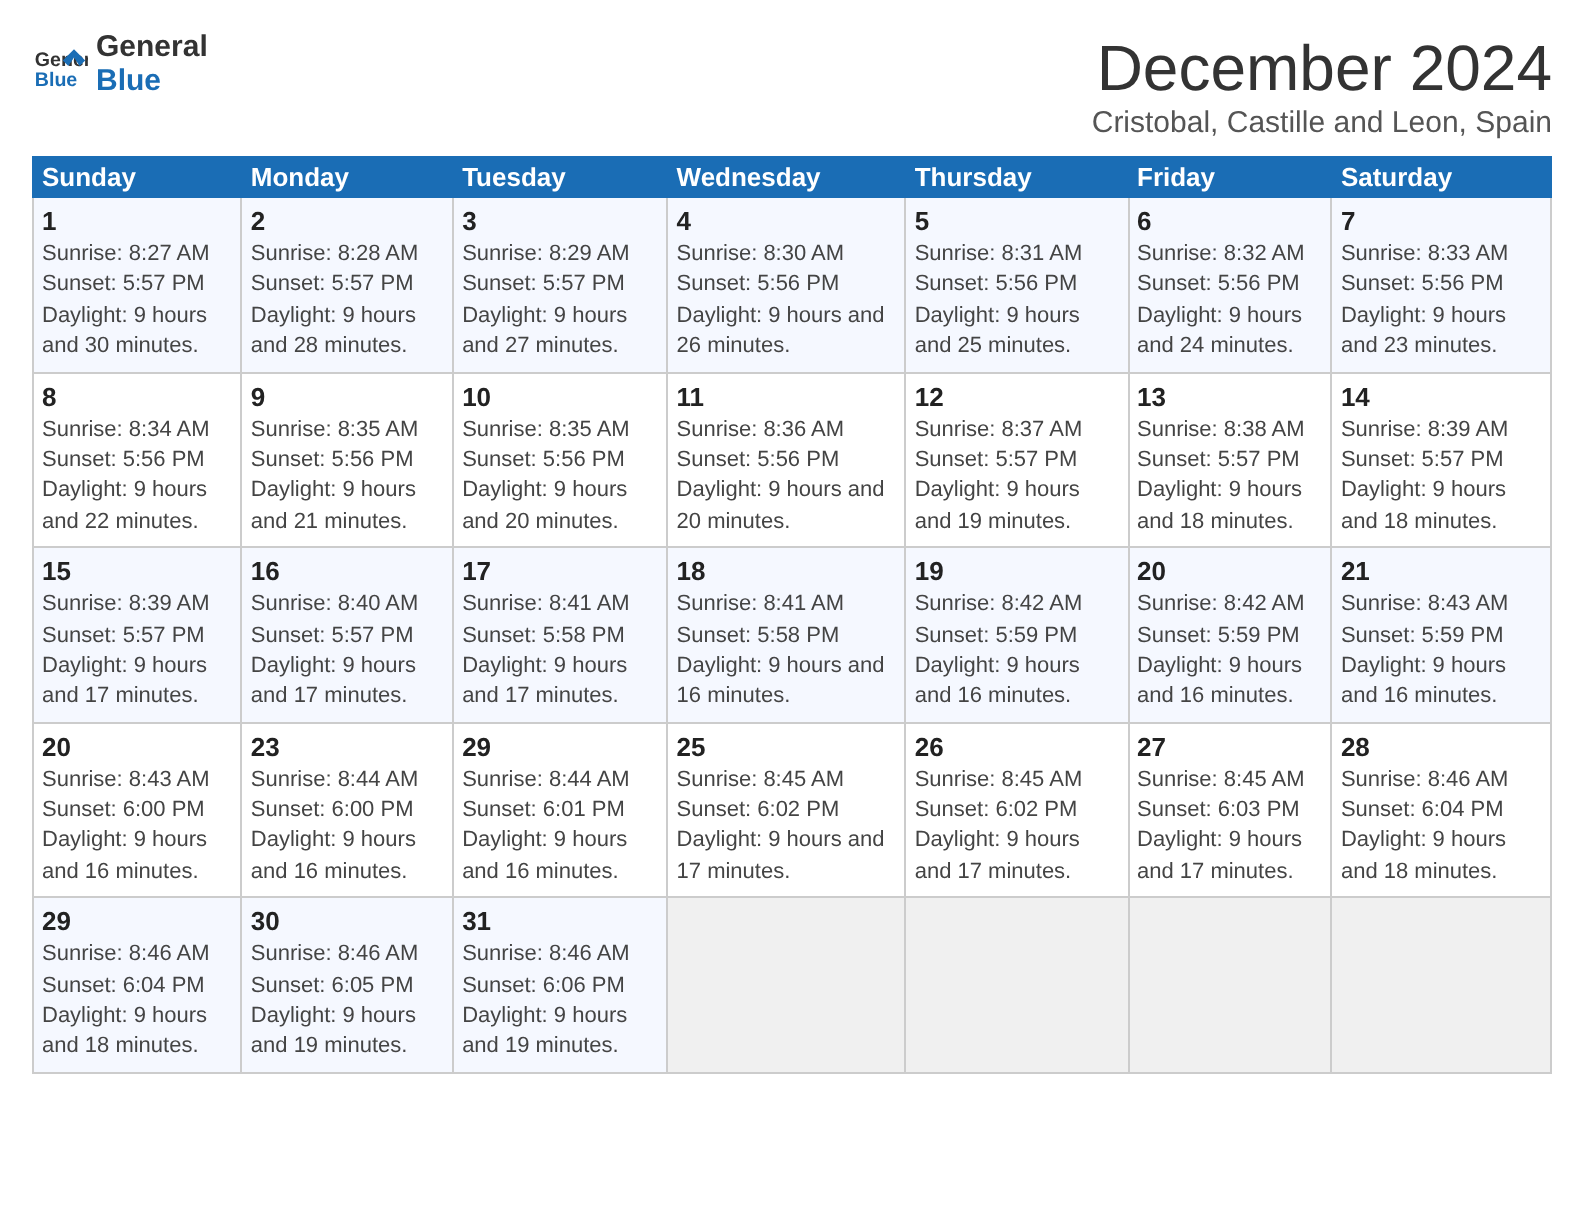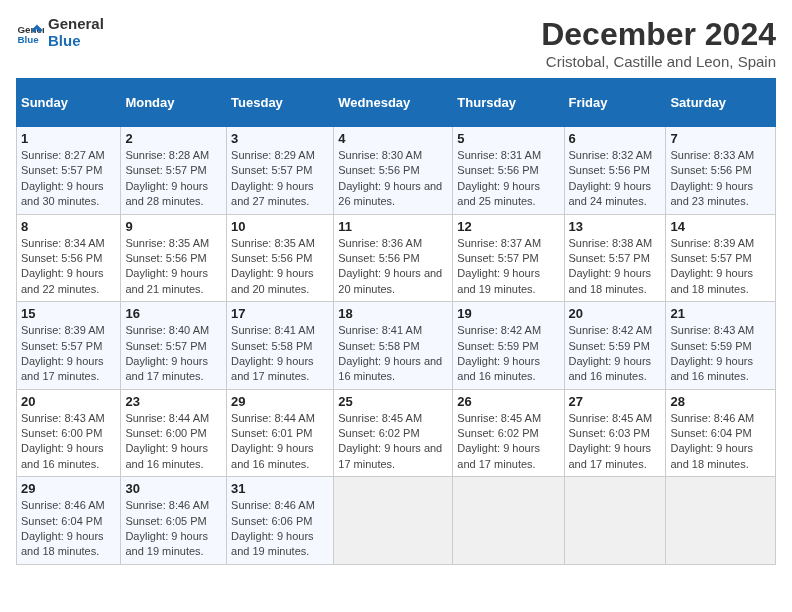--- a/index.html
+++ b/index.html
@@ -23,36 +23,36 @@
     }
     .logo-icon {
       width: 28px;
       height: 28px;
     }
     .title-area {
       text-align: right;
     }
     .main-title {
       font-size: 32px;
-      font-weight: bold;
+      font-weight: normal;
       color: #333;
     }
     .subtitle {
       font-size: 15px;
       color: #555;
     }
     table {
       width: 100%;
       border-collapse: collapse;
       font-size: 11px;
     }
     thead tr th {
       background: #1a6db5;
       color: #fff;
-      padding: 16px 4px;
+      padding: 2px 4px;
       text-align: left;
       font-size: 13px;
       font-weight: bold;
       border: 1px solid #1a6db5;
     }
     tbody tr td {
       vertical-align: top;
       padding: 4px;
       border: 1px solid #ccc;
       background: #fff;

